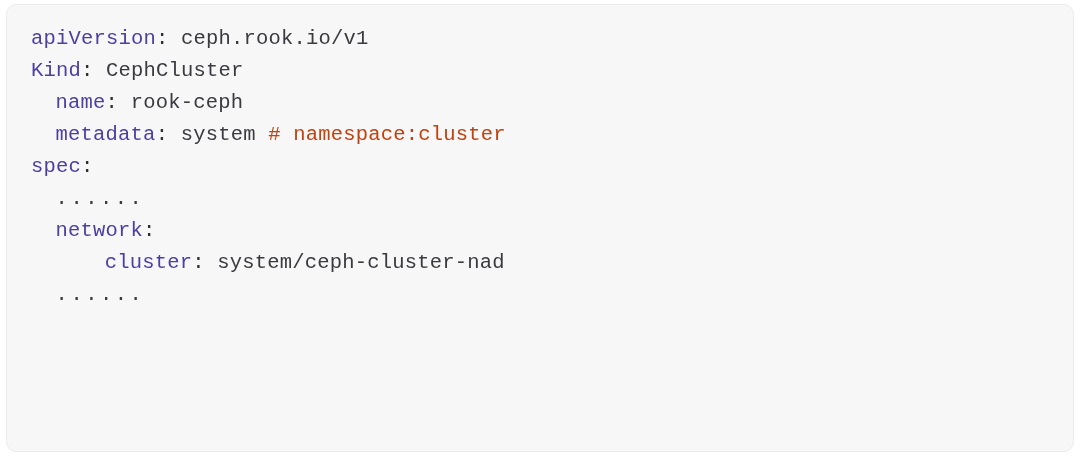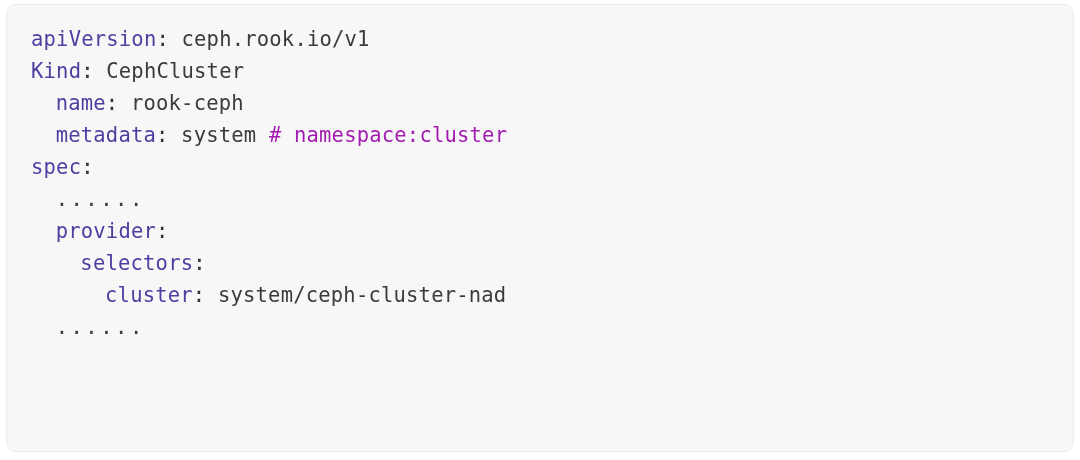--- a/index.html
+++ b/index.html
@@ -22,47 +22,47 @@
     box-sizing: border-box;
     background: #f7f7f8;
     border: 1px solid #ececee;
     border-radius: 10px;
     padding: 18px 24px 16px 24px;
   }
   .code-lines {
     margin: 0;
     padding: 0;
     list-style: none;
+    font-family: Liberation Mono, monospace;
   }
   .code-line {
     height: 32px;
     line-height: 32px;
     font-size: 20.5px;
     letter-spacing: 0.2px;
     white-space: pre;
     color: #2f2f33;
   }
   .tok-key    { color: #4c3fa0; }
   .tok-punc   { color: #2f2f33; }
   .tok-val    { color: #3a3a3f; }
-  .tok-comment{ color: #a21caf; }
+  .tok-comment{ color: #c2410c; }
   .tok-dots   { color: #3a3a3f; letter-spacing: 2.5px; }
   .ind1 { display: inline-block; width: 2ch; }
   .ind2 { display: inline-block; width: 4ch; }
   .ind3 { display: inline-block; width: 6ch; }
 </style>
 </head>
 <body>
 
 <div id="code-block">
   <ul class="code-lines">
       <li class="code-line"><span class="tok-key">apiVersion</span><span class="tok-punc">: </span><span class="tok-val">ceph.rook.io/v1</span></li>
       <li class="code-line"><span class="tok-key">Kind</span><span class="tok-punc">: </span><span class="tok-val">CephCluster</span></li>
       <li class="code-line"><span class="ind1"></span><span class="tok-key">name</span><span class="tok-punc">: </span><span class="tok-val">rook-ceph</span></li>
       <li class="code-line"><span class="ind1"></span><span class="tok-key">metadata</span><span class="tok-punc">: </span><span class="tok-val">system </span><span class="tok-comment"># namespace:cluster</span></li>
       <li class="code-line"><span class="tok-key">spec</span><span class="tok-punc">:</span></li>
       <li class="code-line"><span class="ind1"></span><span class="tok-dots">......</span></li>
-      <li class="code-line"><span class="ind1"></span><span class="tok-key">provider</span><span class="tok-punc">:</span></li>
-      <li class="code-line"><span class="ind2"></span><span class="tok-key">selectors</span><span class="tok-punc">:</span></li>
+      <li class="code-line"><span class="ind1"></span><span class="tok-key">network</span><span class="tok-punc">:</span></li>
       <li class="code-line"><span class="ind3"></span><span class="tok-key">cluster</span><span class="tok-punc">: </span><span class="tok-val">system/ceph-cluster-nad</span></li>
       <li class="code-line"><span class="ind1"></span><span class="tok-dots">......</span></li>
     </ul>
 </div>
 
 </body></html>

